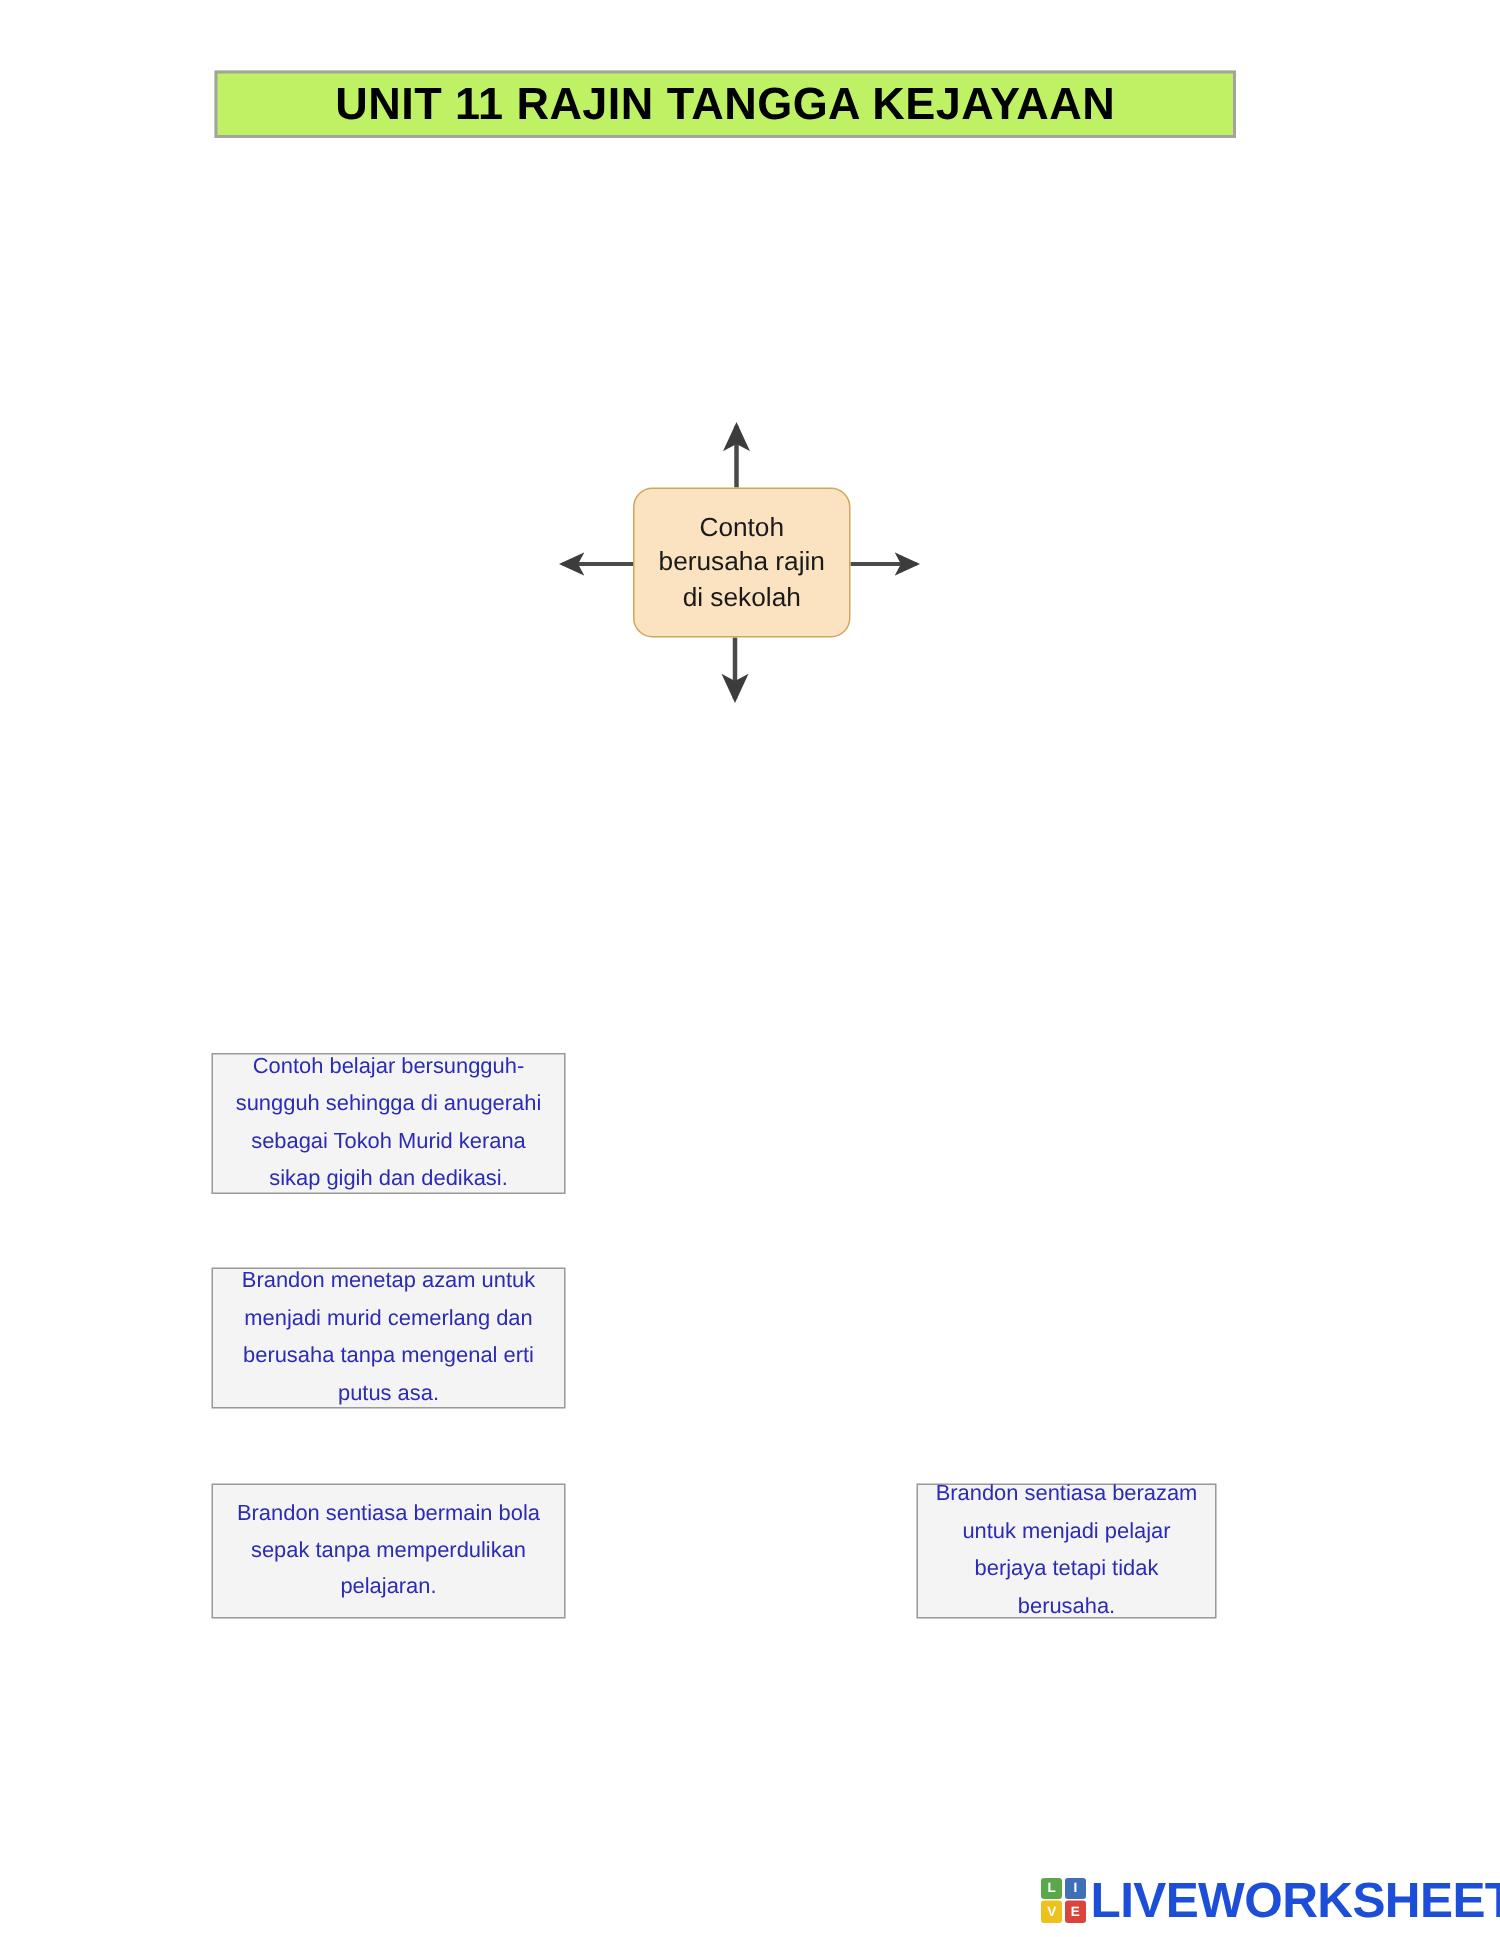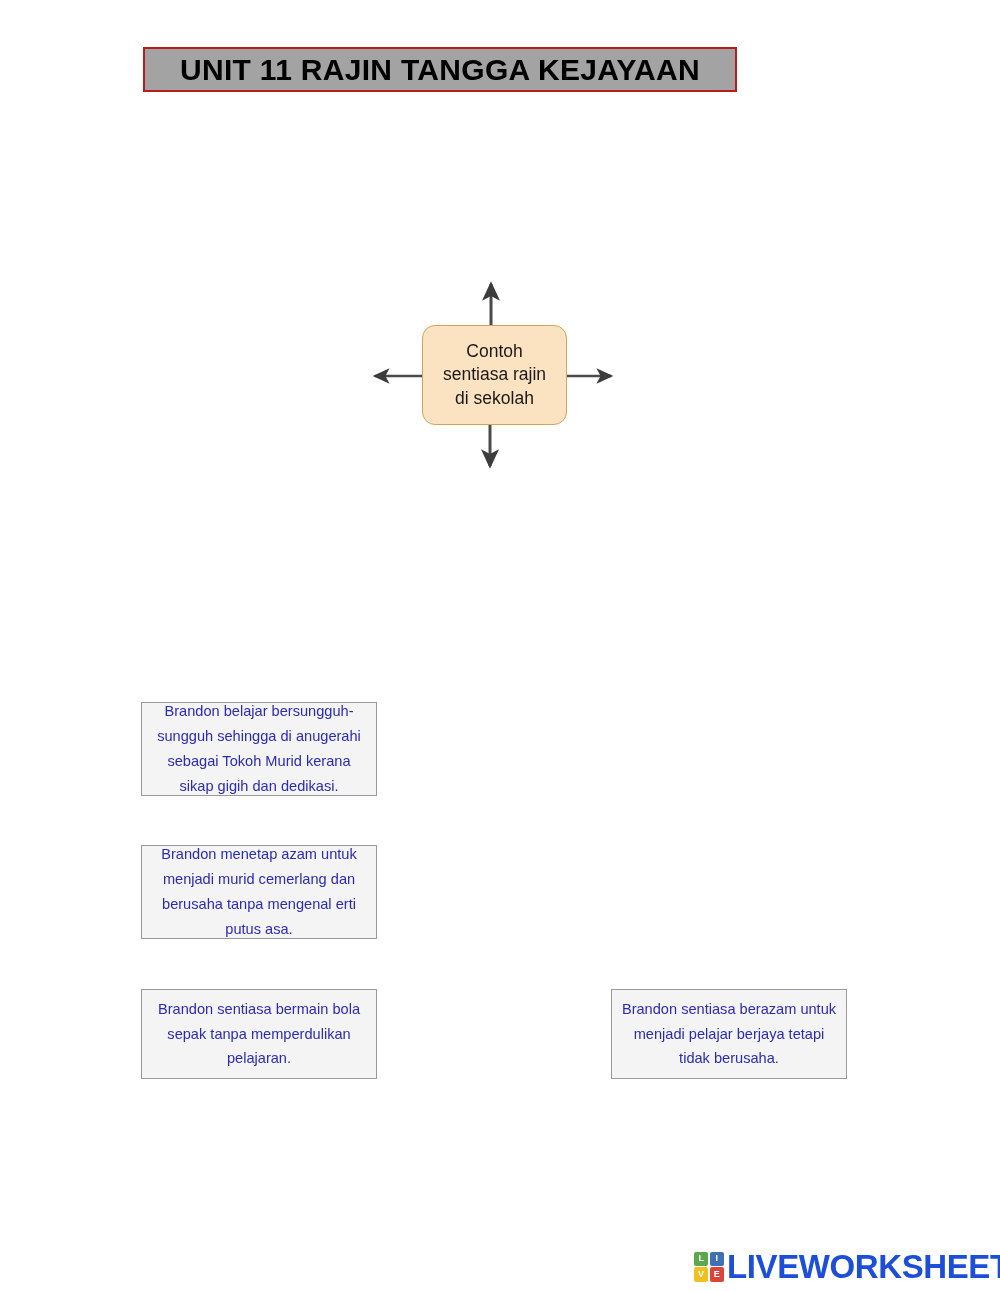--- a/index.html
+++ b/index.html
@@ -17,24 +17,24 @@
     height: 1291px;
     background: #ffffff;
     overflow: hidden;
   }
 
   
   #title-box {
     position: absolute;
     left: 143px;
     top: 47px;
-    width: 594px;
+    width: 681px;
     height: 45px;
-    border: 2px solid #b91c1c;
-    background: #a3a3a3;
+    border: 2px solid #a3a3a3;
+    background: #bef264;
     display: flex;
     align-items: center;
     justify-content: center;
     box-sizing: border-box;
   }
   #title-text {
     font-size: 30px;
     font-weight: bold;
     letter-spacing: 0.3px;
     color: #000000;
@@ -161,40 +161,40 @@
 
       <line x1="130" y1="160" x2="130" y2="201" stroke="#4a4a4a" stroke-width="3" marker-end="url(#ah)"></line>
 
       <line x1="62" y1="111" x2="15" y2="111" stroke="#4a4a4a" stroke-width="2.6" marker-end="url(#ah)"></line>
 
       <line x1="207" y1="111" x2="251" y2="111" stroke="#4a4a4a" stroke-width="2.6" marker-end="url(#ah)"></line>
     </svg>
 
     <div id="center-node">
       <div id="center-node-text">Contoh
-sentiasa rajin
+berusaha rajin
 di sekolah</div>
     </div>
   </div>
 
   <div class="answer-box" style="left:141px; top:702px; width:236px; height:94px;">
-    <div class="answer-text">Brandon belajar bersungguh-sungguh sehingga di anugerahi sebagai Tokoh Murid kerana sikap gigih dan dedikasi.</div>
+    <div class="answer-text">Contoh belajar bersungguh-sungguh sehingga di anugerahi sebagai Tokoh Murid kerana sikap gigih dan dedikasi.</div>
   </div>
 
   <div class="answer-box" style="left:141px; top:989px; width:236px; height:90px;">
     <div class="answer-text">Brandon sentiasa bermain bola sepak tanpa memperdulikan pelajaran.</div>
   </div>
 
   <div class="answer-box" style="left:141px; top:845px; width:236px; height:94px;">
     <div class="answer-text">Brandon menetap azam untuk menjadi murid cemerlang dan berusaha tanpa mengenal erti putus asa.</div>
   </div>
 
 
 
-  <div class="answer-box" style="left:611px; top:989px; width:236px; height:90px;">
+  <div class="answer-box" style="left:611px; top:989px; width:200px; height:90px;">
     <div class="answer-text">Brandon sentiasa berazam untuk menjadi pelajar berjaya tetapi tidak berusaha.</div>
   </div>
 
   <div id="footer-logo">
     <div id="logo-mark">
       <span class="lm-l">L</span>
       <span class="lm-i">I</span>
       <span class="lm-v">V</span>
       <span class="lm-e">E</span>
     </div>

